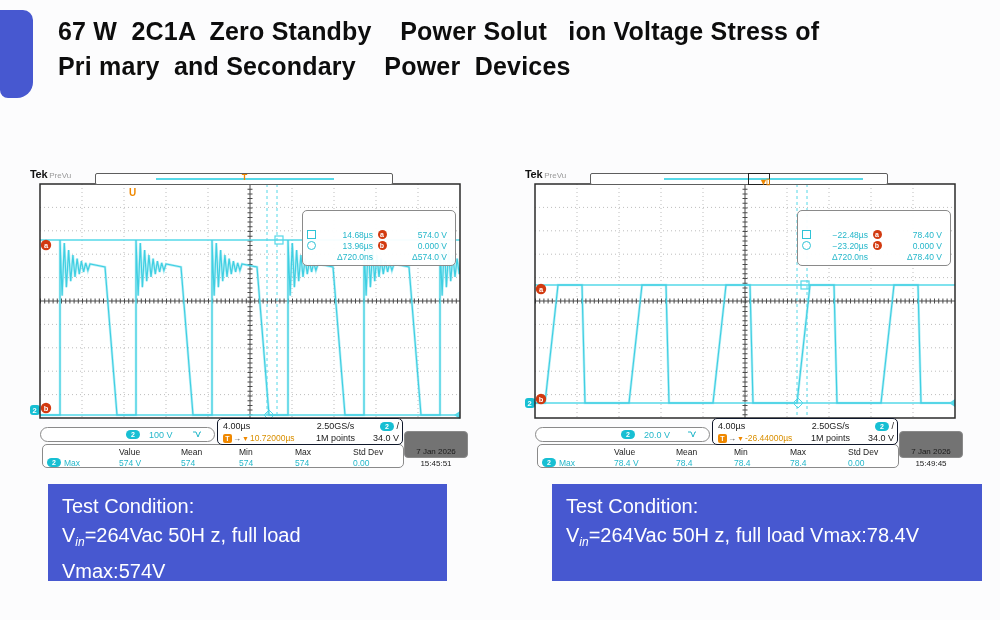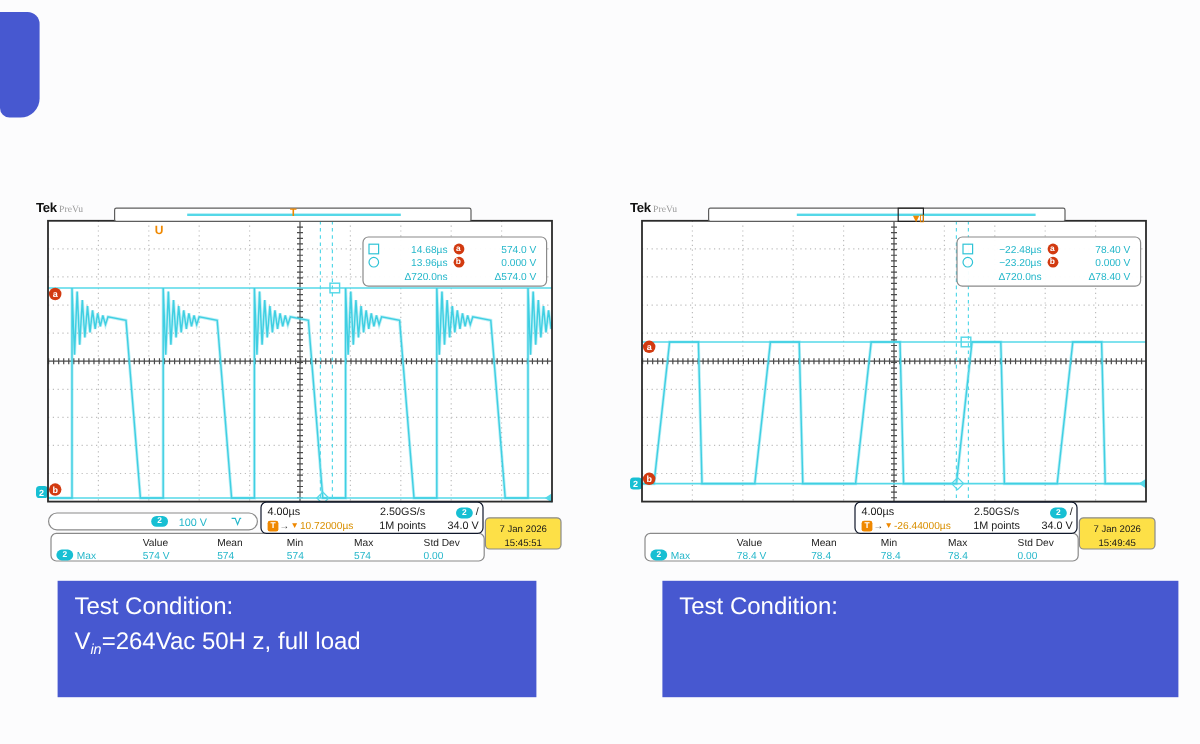--- a/index.html
+++ b/index.html
@@ -7,37 +7,37 @@
          font-family:"Liberation Sans",sans-serif;}
   .accent{position:absolute;left:0;top:10px;width:33px;height:88px;background:#4758d0;
           border-radius:0 10px 16px 8px;}
   .title{position:absolute;left:58px;top:14px;margin:0;font-size:25px;font-weight:bold;
          color:#0d0d0d;line-height:35px;white-space:pre;letter-spacing:.2px;}
   
   .scope{position:absolute;top:170px;width:440px;height:300px;font-size:9px;color:#1a1a1a;}
   .scope-left{left:30px;} .scope-right{left:525px;}
   .tek{position:absolute;left:0;top:-2px;z-index:3;}
   .tek b{font-size:11px;color:#111;letter-spacing:-.3px;text-align:right;}
-  .tek span{font-size:8px;color:#9a9a9a;margin-left:2px;font-family:Liberation Serif, serif;}
+  .tek span{font-size:8px;color:#9a9a9a;margin-left:2px;}
   .ovbar{position:absolute;left:65px;top:3px;width:296px;height:10px;background:#fff;
          border:1px solid #5e5e5e;border-radius:2px;z-index:2;}
   .ovline{position:absolute;top:4px;height:2px;background:#55d8e8;}
   .scope-left .ovline{left:60px;width:178px;} .scope-right .ovline{left:73px;width:199px;}
   .ovzoom{position:absolute;left:157px;top:-1px;width:20px;height:10px;border:1.5px solid #222;
           background:transparent;display:none;}
   .scope-right .ovzoom{display:block;}
   .ovtrig{position:absolute;top:-1px;width:9px;height:15px;color:#ef8800;font-size:9px;
           font-weight:bold;line-height:9px;text-align:center;}
   .scope-left .ovtrig{left:144px;} .scope-right .ovtrig{left:168px;top:4px;}
   .umark{position:absolute;z-index:3;color:#ef8800;font-weight:bold;font-size:10px;}
   .scope-left .umark{left:99px;top:17px;}
   .scope-right .umark{left:241px;top:7px;font-size:8px;}
   .grat{position:absolute;left:0;top:0;z-index:1;}
-  .readout{position:absolute;left:272px;top:27px;width:144px;background:rgba(255,255,255,.95);
-           border:1.5px solid #8a8a8a;border-radius:5px;z-index:4;padding:4px 4px 3px 4px;}
+  .readout{position:absolute;left:272px;top:40px;width:144px;background:rgba(255,255,255,.95);
+           border:1.5px solid #8a8a8a;border-radius:5px;z-index:4;padding:18px 4px 3px 4px;}
   .ro-row{display:grid;grid-template-columns:14px 52px 18px 56px;align-items:center;height:11px;}
   .ro-icon{width:7px;height:7px;border:1.2px solid #2fc3d6;display:inline-block;}
   .ro-icon.circ{border-radius:50%;}
   .ro-time,.ro-volt{color:#25b7ca;text-align:right;font-size:8.5px;}
   .ro-badge{width:9px;height:9px;border-radius:50%;background:#d23a10;color:#fff;font-size:7px;
             font-weight:bold;text-align:center;line-height:9px;justify-self:center;}
   .ro-badge:empty{background:transparent;}
   
   .chbar{position:absolute;left:10px;top:257px;width:175px;height:15px;border:1px solid #8a8a8a;
          border-radius:8px;background:#fff;display:flex;align-items:center;justify-content:flex-end;
@@ -49,41 +49,41 @@
   .acqbox{position:absolute;left:187px;top:248px;width:186px;height:27px;border:1px solid #0f172a;
           border-radius:5px;background:#fff;z-index:3;padding:1px 5px;box-sizing:border-box;}
   .acq-r{display:grid;grid-template-columns:84px 57px 35px;align-items:center;height:12px;}
   .acq-r .mid{text-align:center;} .acq-r .rgt{text-align:right;white-space:nowrap;}
   .a-pos{display:flex;align-items:center;gap:1px;white-space:nowrap;}
   .tbox{width:9px;height:9px;background:#ef8800;border-radius:2px;color:#fff;font-size:7px;
         font-weight:bold;text-align:center;line-height:9px;display:inline-block;}
   .tri{color:#ef8800;font-size:7px;} .arr{color:#444;font-size:8px;}
   .pos-val{color:#d98f00;font-size:8.5px;text-align:center;}
   .dtbox{position:absolute;left:374px;top:261px;width:64px;height:27px;border:1px solid #8a8a8a;
-         border-radius:4px;background:#fde047;z-index:2;text-align:center;font-size:8px;
-         line-height:12px;padding-top:3px;box-sizing:border-box;white-space:nowrap;}
+         border-radius:4px;background:#737373;z-index:2;text-align:center;font-size:8px;
+         line-height:12px;padding-top:14px;box-sizing:border-box;white-space:nowrap;}
   .mtable{position:absolute;left:12px;top:274px;width:362px;height:24px;border:1px solid #8a8a8a;
           border-radius:5px;background:#fff;z-index:2;padding:1px 4px;box-sizing:border-box;}
   .mt-row{display:grid;grid-template-columns:72px 62px 58px 56px 58px 46px;height:11px;
           align-items:center;}
   .mt-row.hdr{color:#222;font-size:8.5px;}
   .mt-row.val{color:#25b7ca;font-size:8.5px;}
   .mt-label{display:flex;align-items:center;gap:3px;color:#25b7ca;}
   
   .testbox{position:absolute;top:484px;height:97px;background:#4758d0;color:#fff;
            font-size:20px;line-height:29px;padding:8px 14px;box-sizing:border-box;}
   .testbox-left{left:48px;width:399px;} .testbox-right{left:552px;width:430px;}
   .sub{font-size:12px;vertical-align:-4px;font-style:italic;}
 </style>
 </head>
 <body>
 
 <div class="slide">
   <div class="accent"></div>
-  <h1 class="title"><br></h1>
+  <h1 class="title"><span>67 W  2C1A  Zero Standby    Power Solut   ion Voltage Stress of</span><br><span>Pri mary  and Secondary    Power  Devices</span></h1>
 
   <section class="scope scope-left">
     <div class="tek"><b>Tek</b><span>PreVu</span></div>
     <div class="ovbar">
       <div class="ovline"></div>
 
       <div class="ovtrig">T</div>
     </div>
     <div class="umark">U</div>
     <svg class="grat" id="grat0" width="440" height="252">
@@ -266,20 +266,27 @@
         <span class="ro-badge">b</span>
         <span class="ro-volt">0.000 V</span>
       </div>
       <div class="ro-row">
         <span></span>
         <span class="ro-time">Δ720.0ns</span>
         <span class="ro-badge"></span>
         <span class="ro-volt">Δ78.40 V</span>
       </div>
     </div>
+    <div class="chbar">
+      <span class="ch-badge">2</span>
+      <span class="ch-scale">20.0 V</span>
+      <svg class="ch-icon" width="10" height="9">
+          <path d="M1 2 h3 l2 5 l2 -5 h1" stroke="#25b7ca" fill="none" stroke-width="1"></path>
+        </svg>
+    </div>
     <div class="acqbox">
       <div class="acq-r">
         <span>4.00µs</span>
         <span class="mid">2.50GS/s</span>
         <span class="rgt"><span class="ch-badge">2</span> <span>/</span></span>
       </div>
       <div class="acq-r">
         <span class="a-pos">
             <span class="tbox">T</span>
             <span class="arr">→</span>
@@ -313,18 +320,20 @@
         <span>78.4</span>
         <span>78.4</span>
         <span>0.00</span>
       </div>
     </div>
   </section>
 
   <div class="testbox testbox-left">
     <div>Test Condition:</div>
     <div><span>V</span><span class="sub">in</span><span>=264Vac 50H z, full load</span></div>
+    <div>Vmax:574V</div>
   </div>
   <div class="testbox testbox-right">
     <div>Test Condition:</div>
+    <div><span>V</span><span class="sub">in</span><span>=264Vac 50H z, full load Vmax:78.4V</span></div>
     <div></div>
   </div>
 </div>
 
 </body></html>

